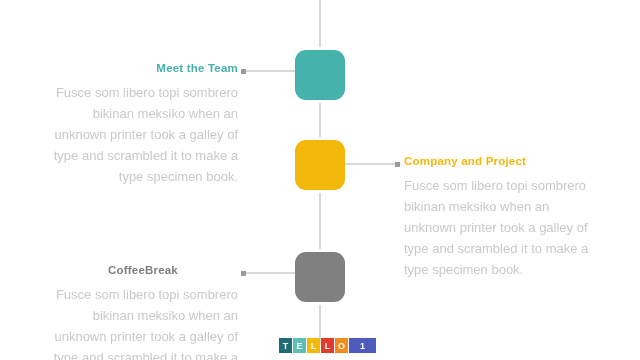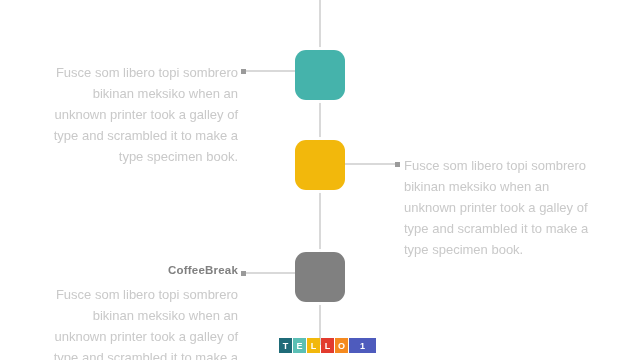--- a/index.html
+++ b/index.html
@@ -76,21 +76,21 @@
     line-height: 1.62;
     color: #c9c9c9;
     margin: 0;
   }
 
   .blk-1 { left: 48px;  top: 62px;  width: 190px; }
   .blk-1 .block-title { color: #45b3ab; }
   .blk-2 { left: 404px; top: 155px; width: 196px; }
   .blk-2 .block-title { color: #f2b80c; }
   .blk-3 { left: 48px;  top: 264px; width: 190px; }
-  .blk-3 .block-title { color: #808080; }
+  .blk-3 .block-title { color: #808080; text-align: center; }
 
   
   .logo {
     position: absolute;
     left: 279px;
     top: 338px;
     display: flex;
     gap: 1px;
     height: 15px;
   }
@@ -120,24 +120,26 @@
   <span class="dot"></span>
 </div>
 <div class="connector conn-2">
   <span class="dot"></span>
 </div>
 <div class="connector conn-3">
   <span class="dot"></span>
 </div>
 
 <div class="block blk-1 right-aligned">
+  <p class="block-title" style="color: rgb(69, 179, 171);">Meet the Team</p>
   <p class="block-body">Fusce som libero topi sombrero bikinan meksiko when an unknown printer took a galley of type and scrambled it to make a type specimen book.</p>
 </div>
 
 <div class="block blk-2 left-aligned">
+  <p class="block-title" style="color: rgb(242, 184, 12);">Company and Project</p>
   <p class="block-body">Fusce som libero topi sombrero bikinan meksiko when an unknown printer took a galley of type and scrambled it to make a type specimen book.</p>
 </div>
 
 <div class="block blk-3 right-aligned">
   <p class="block-title" style="color: rgb(128, 128, 128);">CoffeeBreak</p>
   <p class="block-body">Fusce som libero topi sombrero bikinan meksiko when an unknown printer took a galley of type and scrambled it to make a type specimen book.</p>
 </div>
 
 <div class="logo" id="logo-root">
     <div class="logo-tile" style="background: rgb(31, 107, 120);">T</div>

